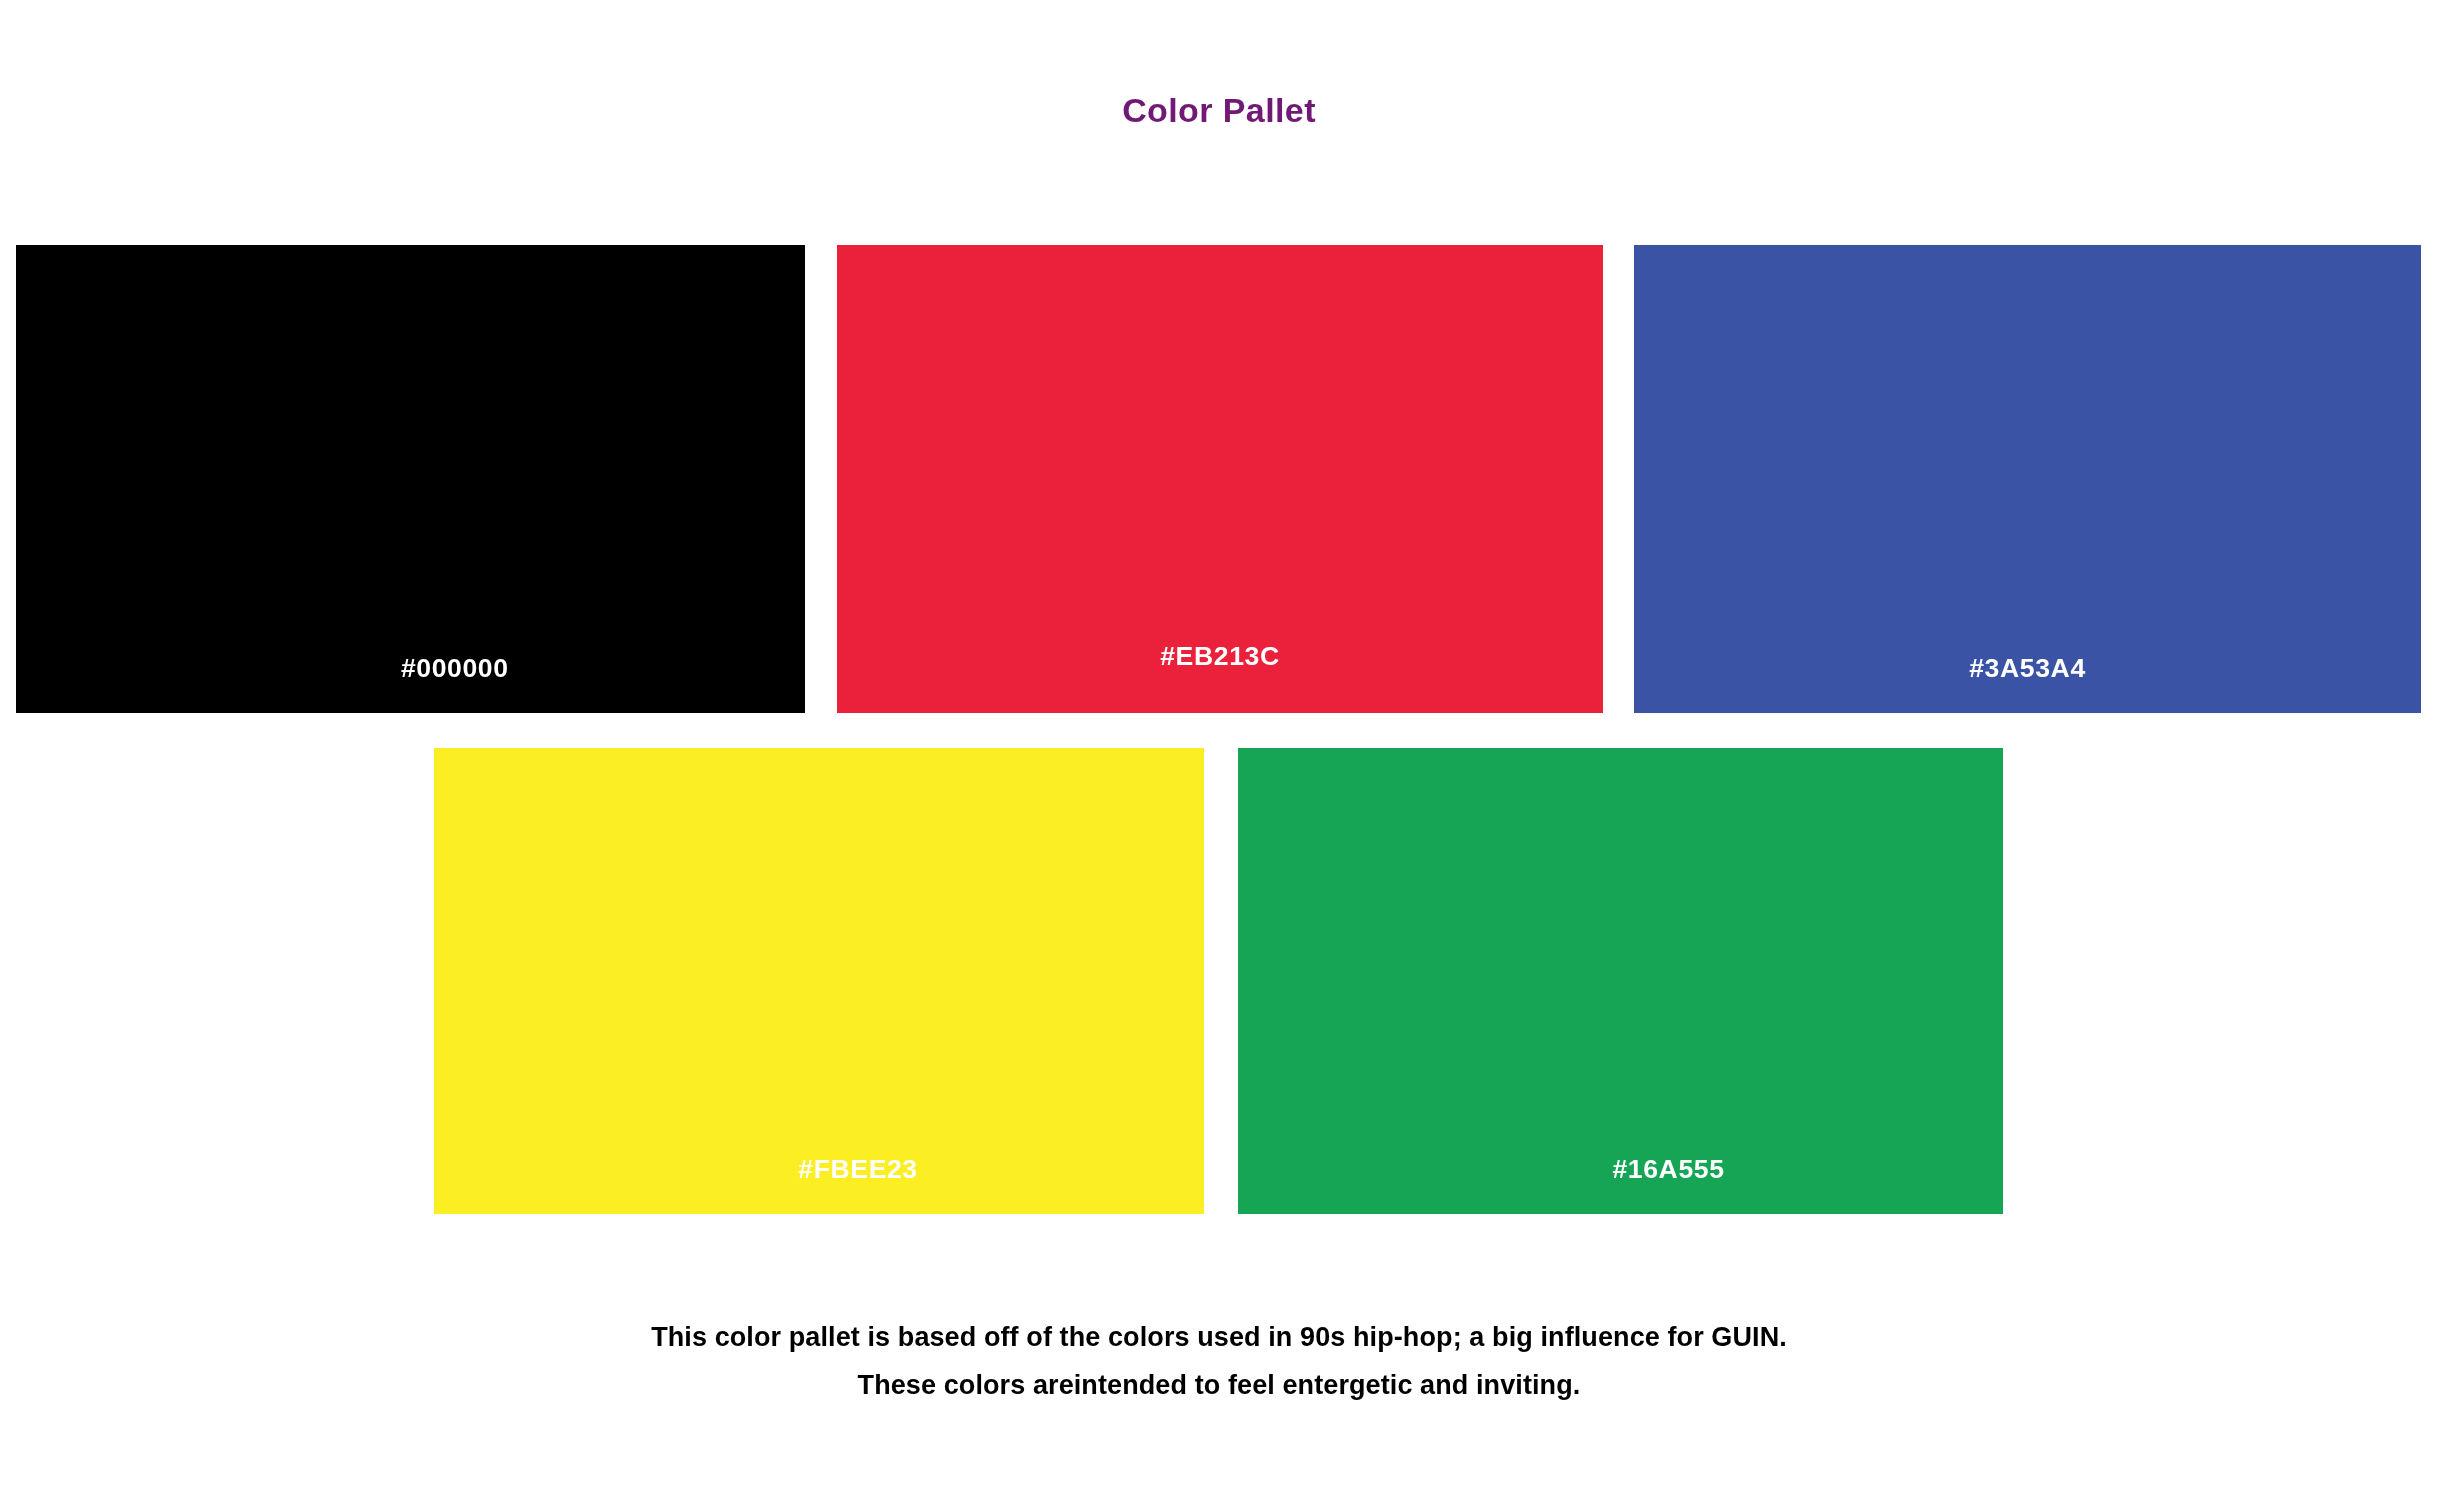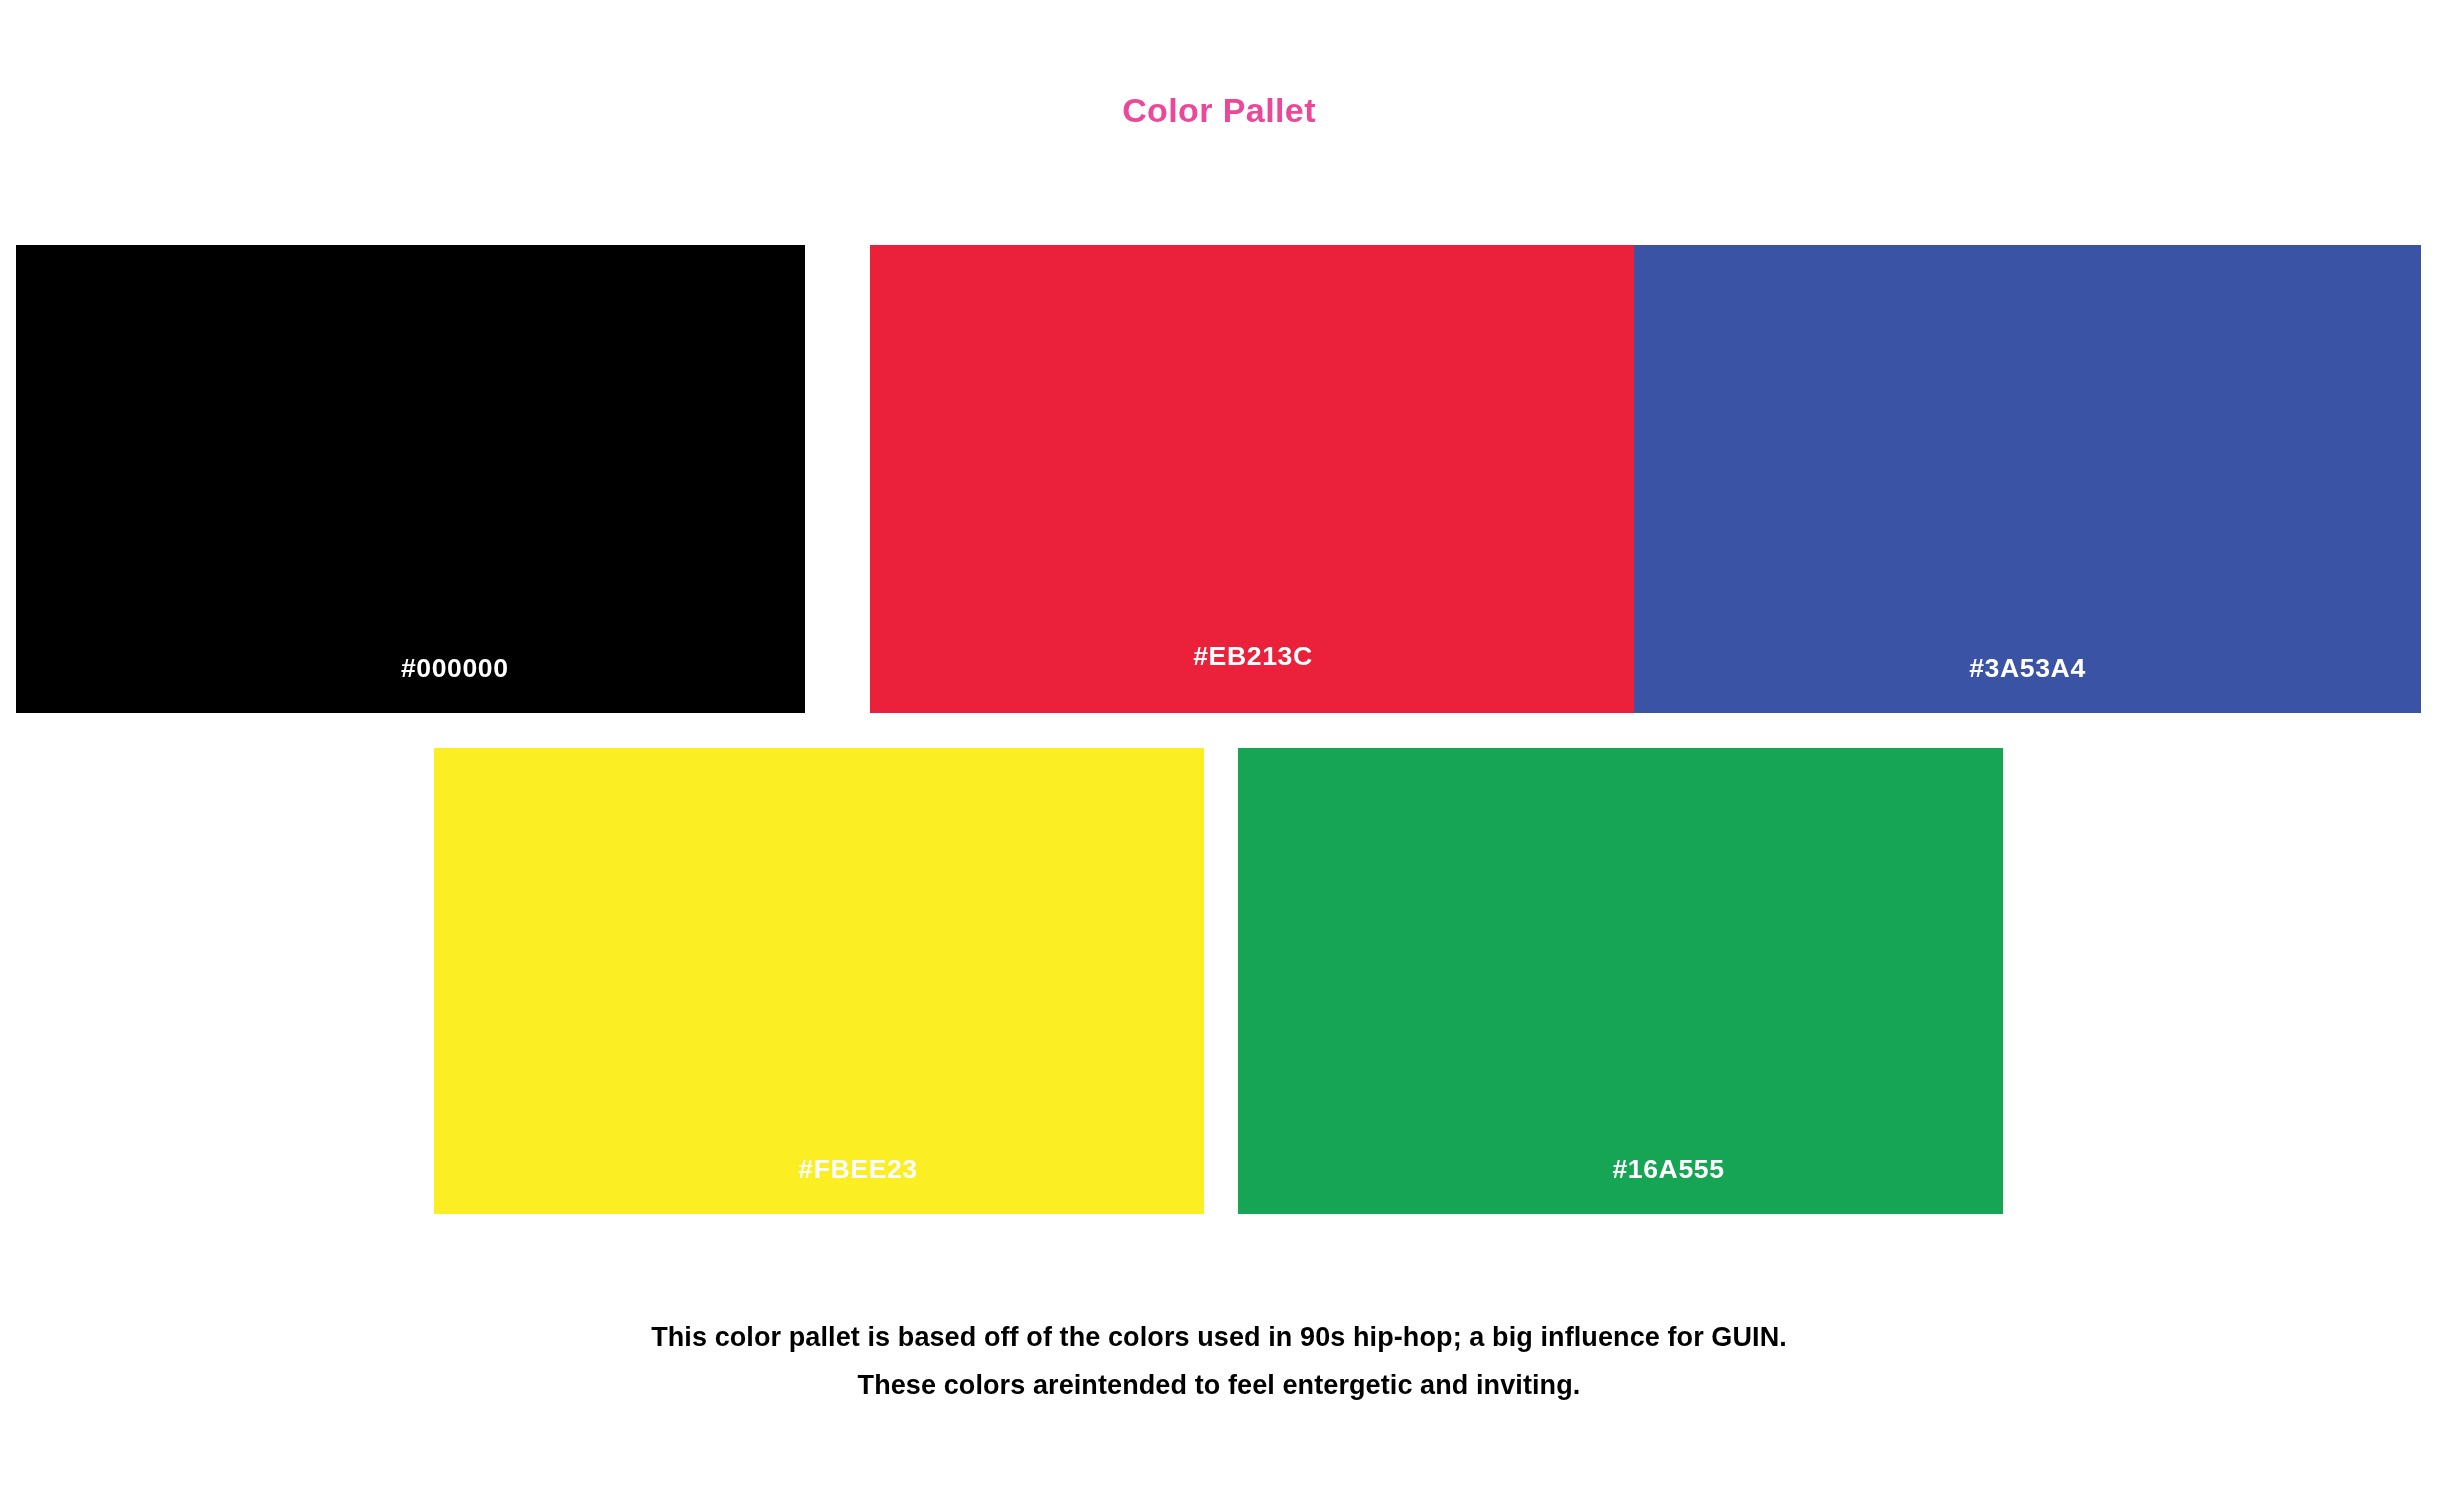--- a/index.html
+++ b/index.html
@@ -25,21 +25,21 @@
   
   .page-title {
     position: absolute;
     top: 92px;
     left: 0;
     width: 2438px;
     text-align: center;
     font-size: 34px;
     font-weight: 700;
     letter-spacing: 0.4px;
-    color: #ec4899;
+    color: #701a75;
     line-height: 1.1;
   }
 
   
   .swatch {
     position: absolute;
     box-sizing: border-box;
     display: block;
   }
   .swatch-label {
@@ -56,21 +56,21 @@
 
   
   #swatch-black {
     left: 16.3px;  top: 245px;
     width: 789px; height: 468px;
   }
   #swatch-black .swatch-label { bottom: 31px; margin-left: 44px; }
 
   #swatch-red {
     left: 837px; top: 245px;
-    width: 766px; height: 468px; margin-left: 33px;
+    width: 766px; height: 468px;
   }
   #swatch-red .swatch-label { bottom: 43px; }
 
   #swatch-blue {
     left: 1634px; top: 245px;
     width: 787px; height: 468px;
   }
   #swatch-blue .swatch-label { bottom: 31px; }
 
   

